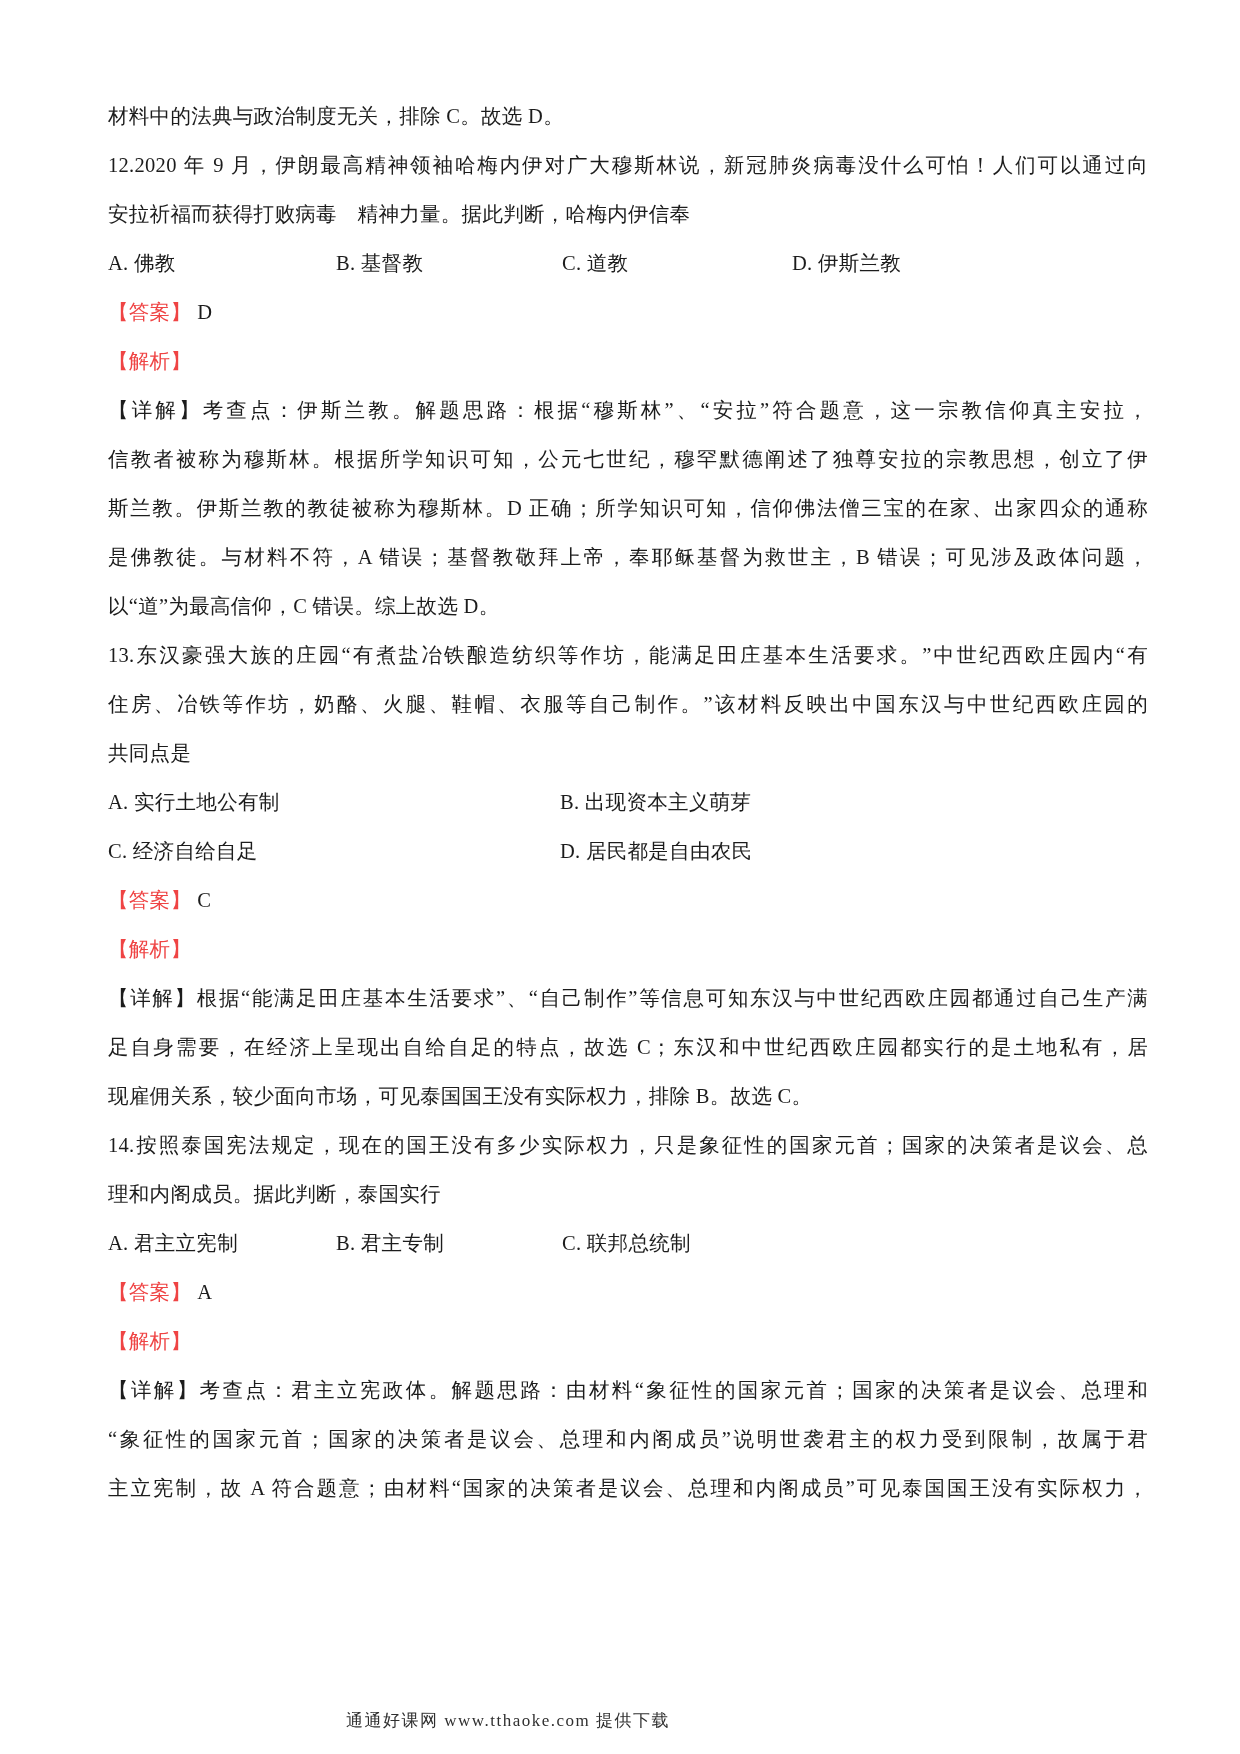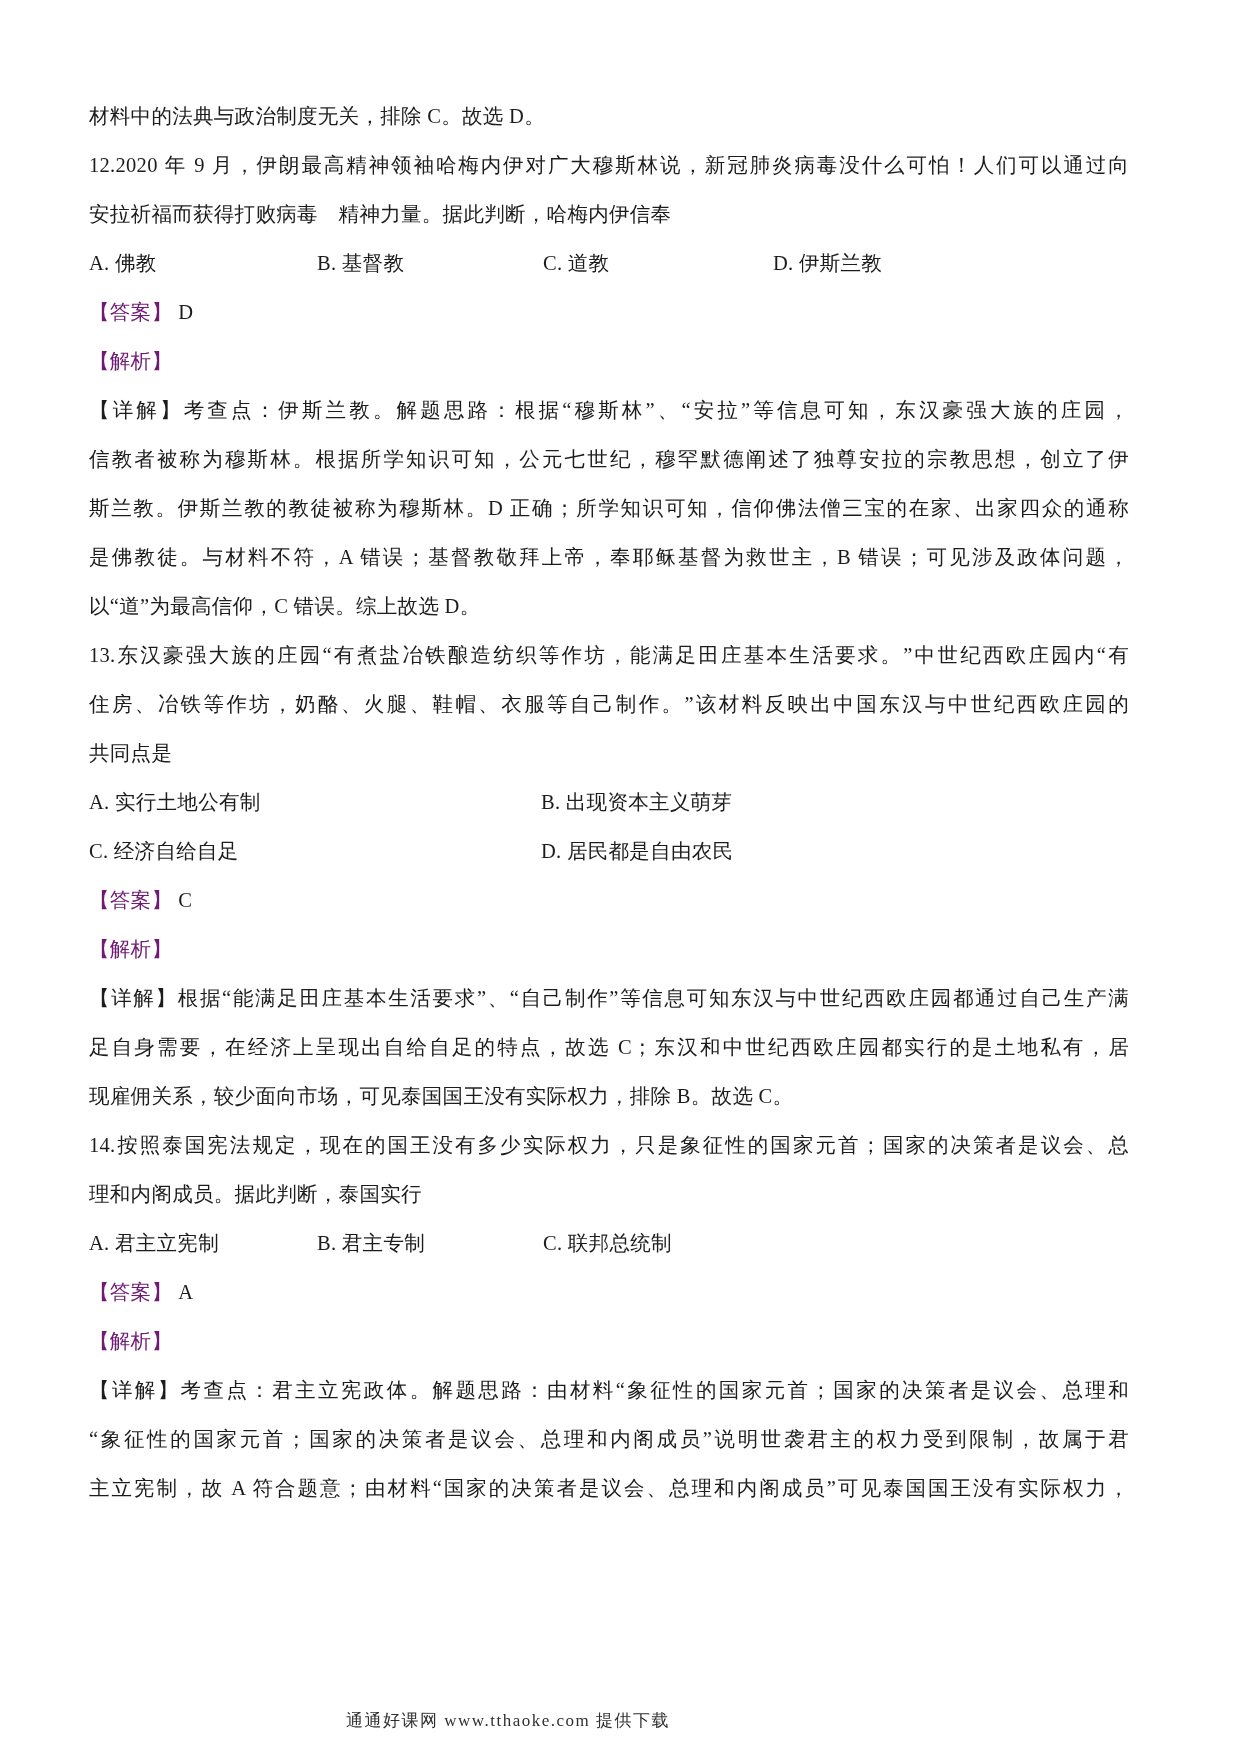--- a/index.html
+++ b/index.html
@@ -1,32 +1,32 @@
 <!DOCTYPE html>
 <html><head>
 <meta charset="utf-8">
 <style>
   html,body{margin:0;padding:0;}
   body{
     width:1240px;height:1754px;background:#ffffff;position:relative;
     font-family:"Liberation Serif","DejaVu Serif",serif;
     color:#1c1c1c;overflow:hidden;
   }
-  .doc{position:absolute;left:89px;top:92px;width:1040px;}
+  .doc{position:absolute;left:108px;top:92px;width:1040px;}
   .line{
     font-size:20.5px;line-height:49px;height:49px;
     white-space:nowrap;letter-spacing:0.3px;
   }
   .fill{
     white-space:normal;text-align:justify;text-align-last:justify;
     overflow:hidden;
   }
   .options4{display:grid;grid-template-columns:228px 226px 230px auto;}
   .options2{display:grid;grid-template-columns:452px auto;}
-  .marker{color:#701a75;}
+  .marker{color:#ef4444;}
   .ansval{margin-left:6px;color:#1c1c1c;}
   .footer{
     position:absolute;left:0;top:1706px;width:1016px;text-align:center;
     font-size:17px;color:#2f2f2f;letter-spacing:1.5px;line-height:30px;
   }
 </style>
 </head>
 <body>
 
 <div class="doc">
@@ -40,21 +40,21 @@
     <span>B. 基督教</span>
     <span>C. 道教</span>
     <span>D. 伊斯兰教</span>
   </div>
   <div class="line">
     <span class="marker">【答案】</span><span class="ansval">D</span>
   </div>
   <div class="line">
     <span class="marker">【解析】</span>
   </div>
-  <div class="line fill">【详解】考查点：伊斯兰教。解题思路：根据“穆斯林”、“安拉”等信息可知，东汉豪强大族的庄园，</div>
+  <div class="line fill">【详解】考查点：伊斯兰教。解题思路：根据“穆斯林”、“安拉”符合题意，这一宗教信仰真主安拉，</div>
   <div class="line fill">信教者被称为穆斯林。根据所学知识可知，公元七世纪，穆罕默德阐述了独尊安拉的宗教思想，创立了伊</div>
   <div class="line fill">斯兰教。伊斯兰教的教徒被称为穆斯林。D 正确；所学知识可知，信仰佛法僧三宝的在家、出家四众的通称</div>
   <div class="line fill">是佛教徒。与材料不符，A 错误；基督教敬拜上帝，奉耶稣基督为救世主，B 错误；可见涉及政体问题，</div>
   <div class="line">以“道”为最高信仰，C 错误。综上故选 D。</div>
 
   <div class="line fill">13.东汉豪强大族的庄园“有煮盐冶铁酿造纺织等作坊，能满足田庄基本生活要求。”中世纪西欧庄园内“有</div>
   <div class="line fill">住房、冶铁等作坊，奶酪、火腿、鞋帽、衣服等自己制作。”该材料反映出中国东汉与中世纪西欧庄园的</div>
   <div class="line">共同点是</div>
   <div class="line options2">
     <span>A. 实行土地公有制</span>

